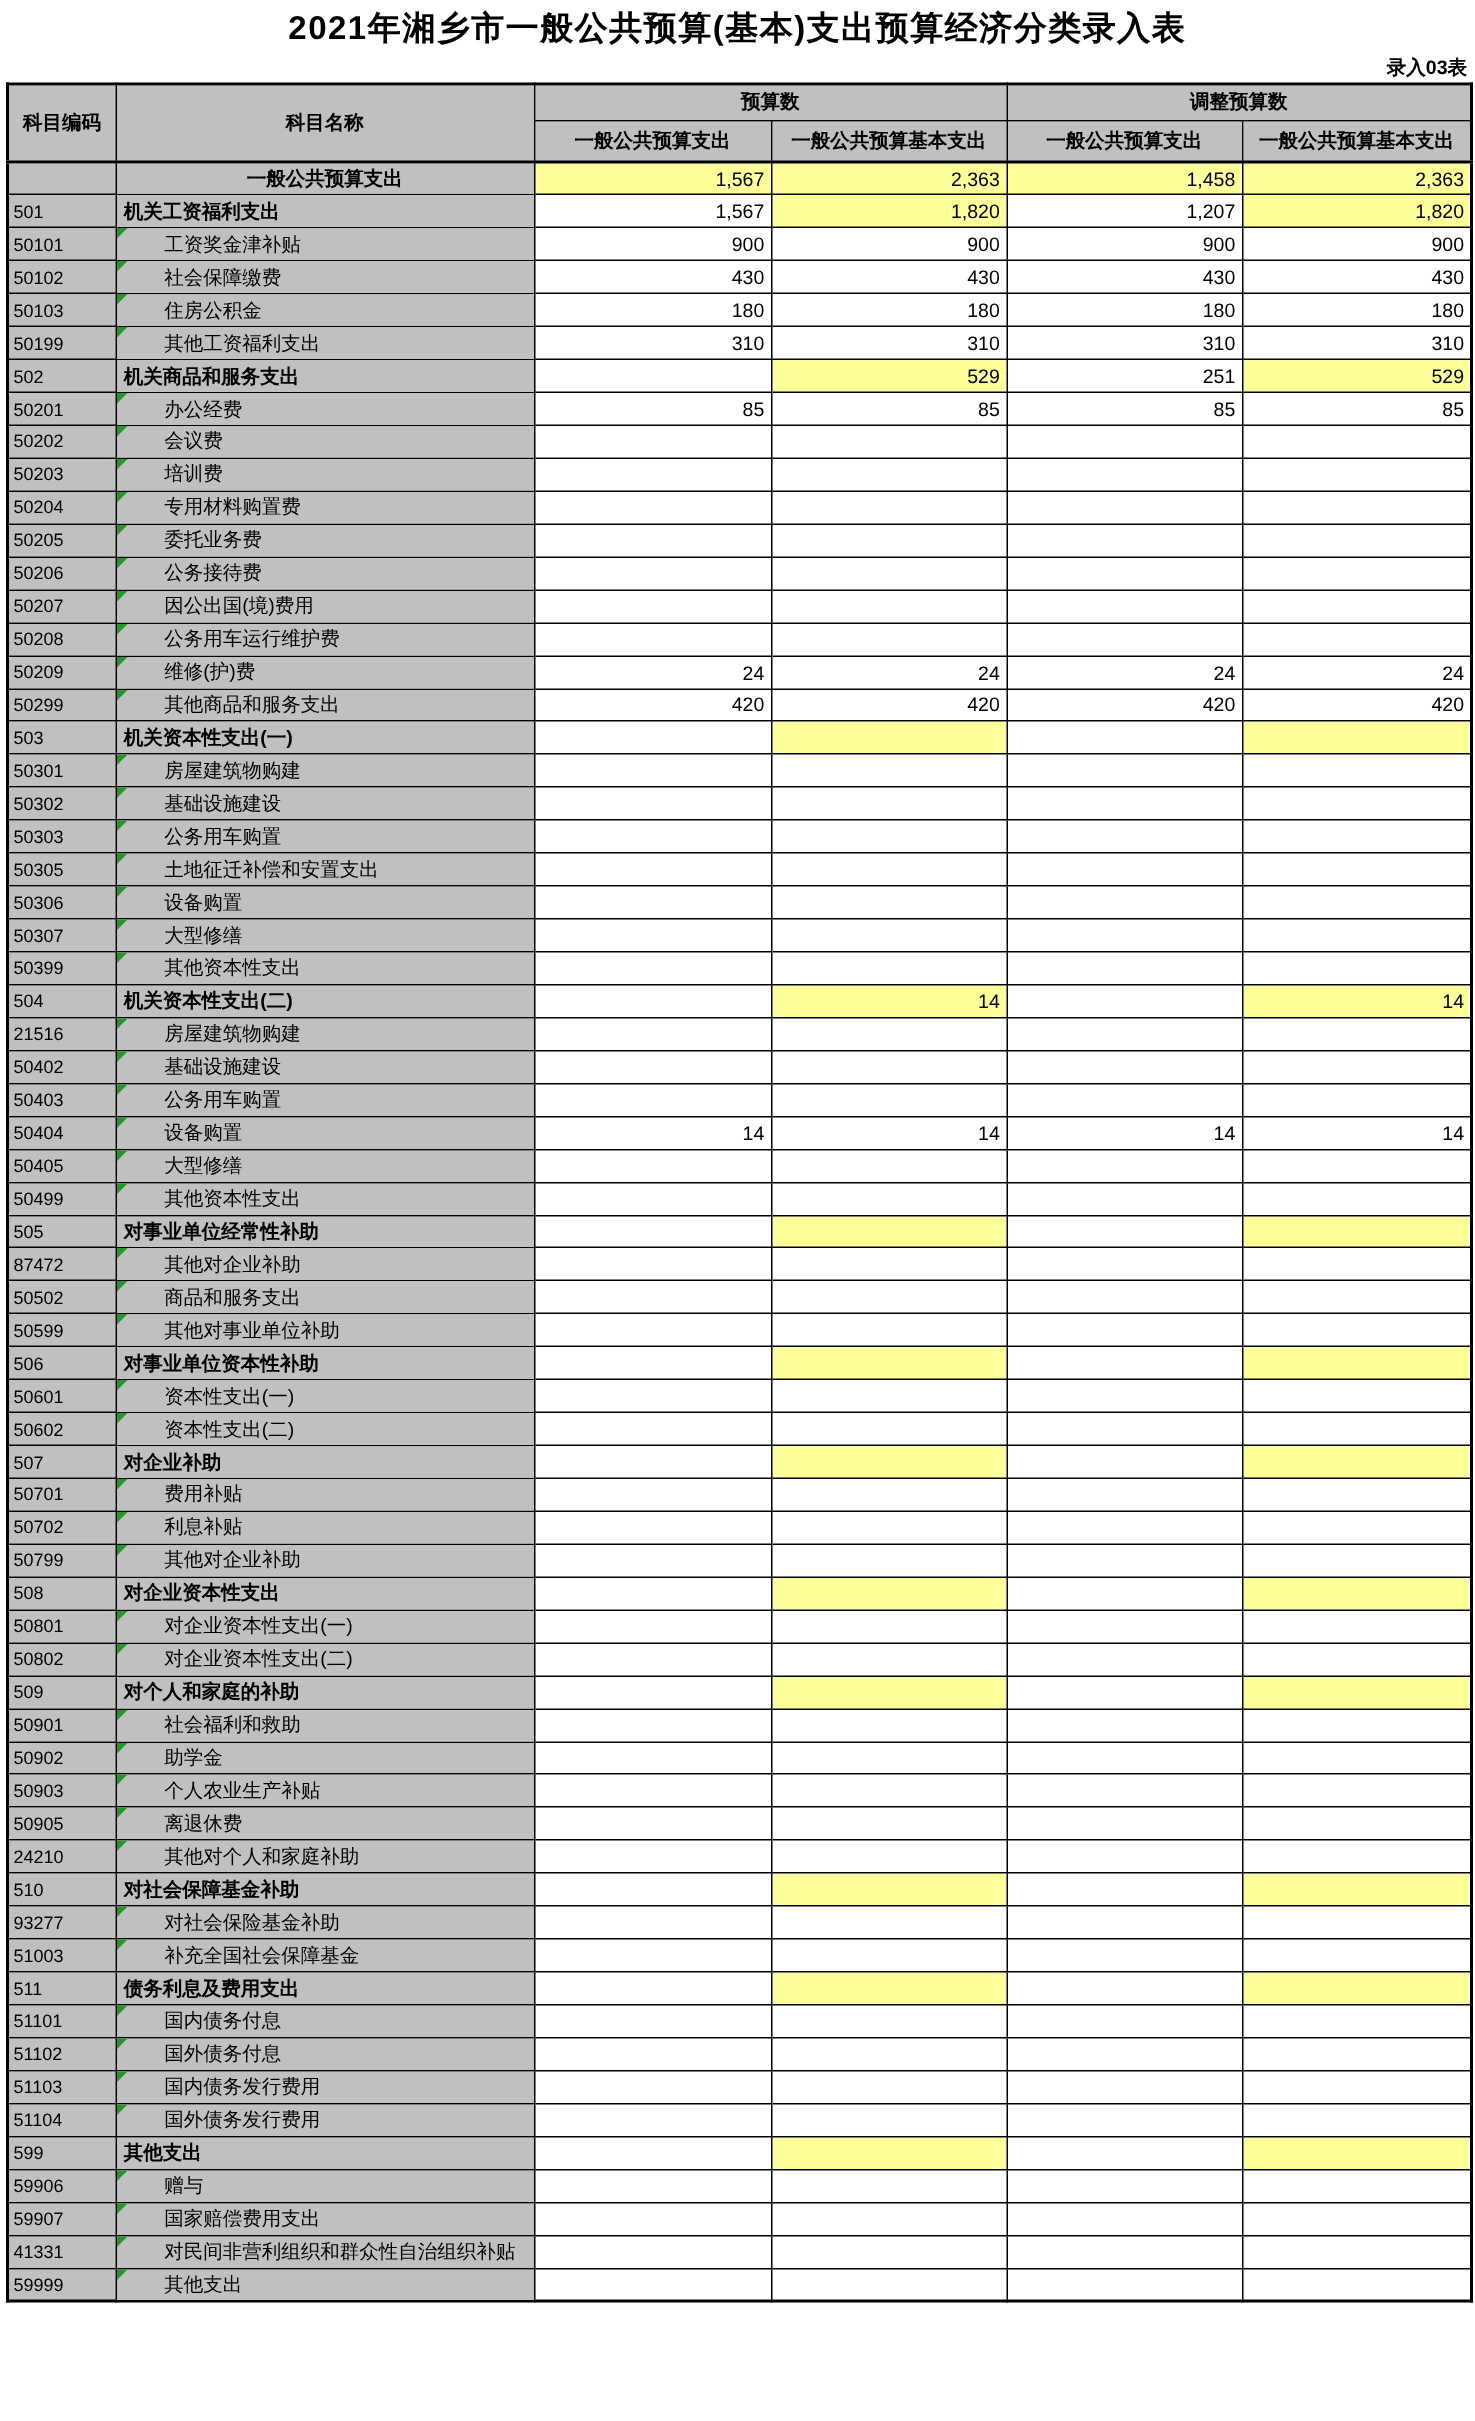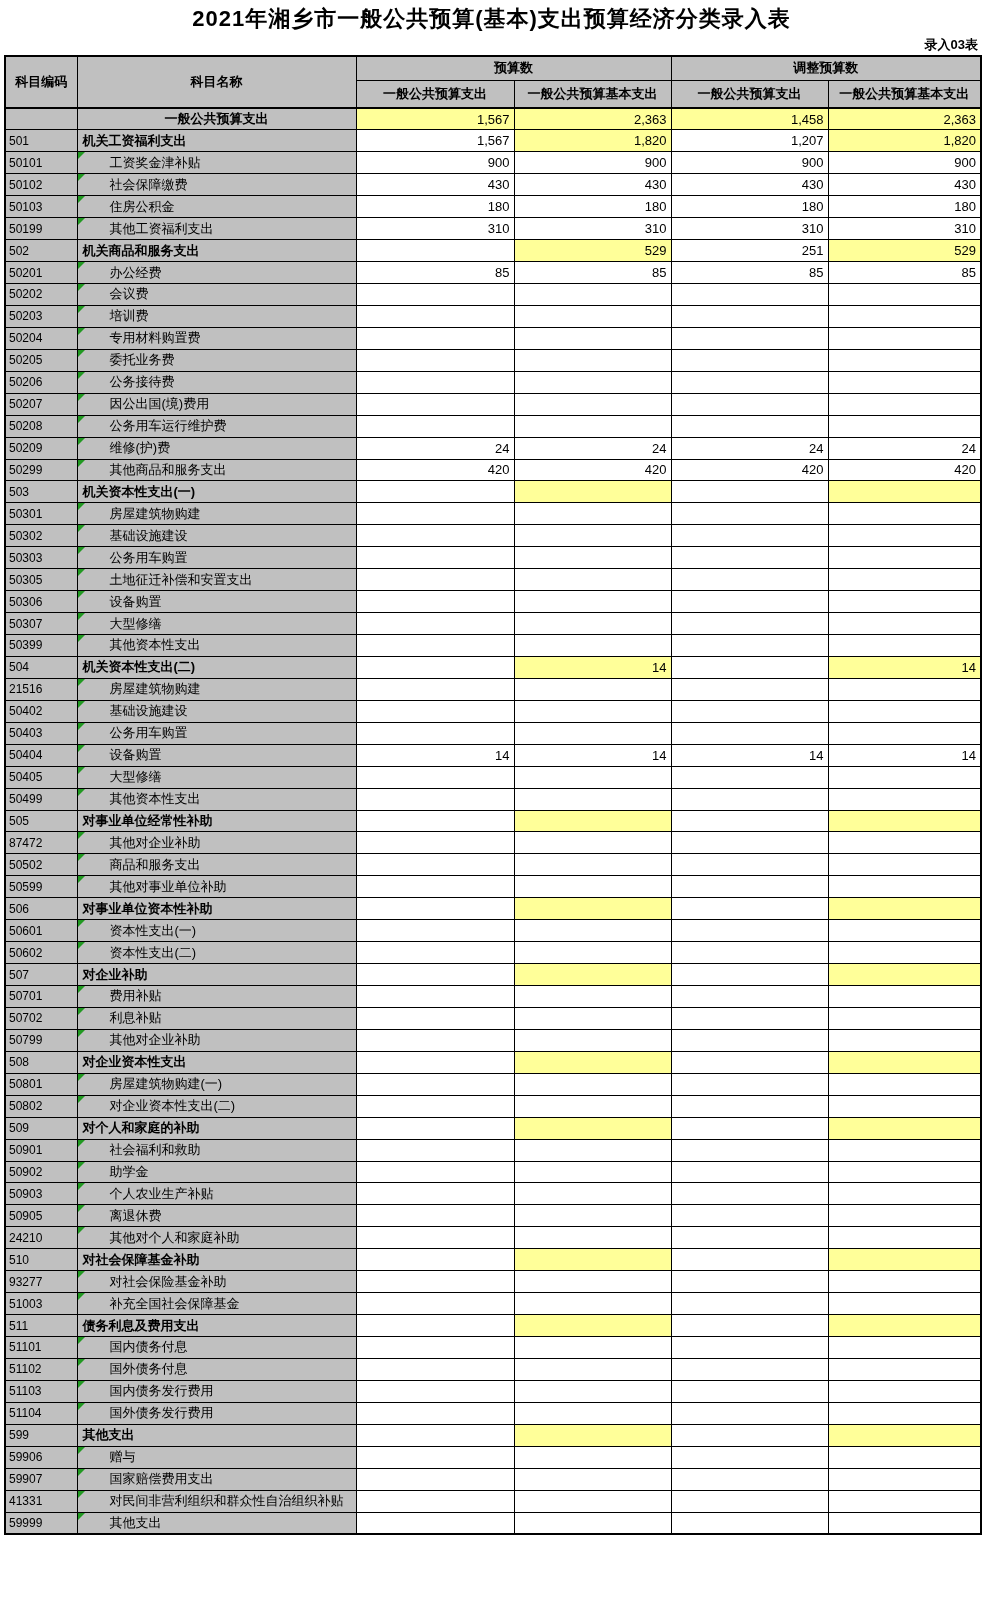--- a/index.html
+++ b/index.html
@@ -436,21 +436,21 @@
       <tr class="r-parent">
         <td class="c-code">508</td>
         <td class="c-name"><span>对企业资本性支出</span></td>
         <td class="c-val"></td>
         <td class="c-val hl"></td>
         <td class="c-val"></td>
         <td class="c-val hl"></td>
       </tr>
       <tr class="r-child">
         <td class="c-code">50801</td>
-        <td class="c-name"><span class="marker"></span><span>房屋建筑物购建(一)</span></td>
+        <td class="c-name"><span class="marker"></span><span>对企业资本性支出(一)</span></td>
         <td class="c-val"></td>
         <td class="c-val"></td>
         <td class="c-val"></td>
         <td class="c-val"></td>
       </tr>
       <tr class="r-child">
         <td class="c-code">50802</td>
         <td class="c-name"><span class="marker"></span><span>对企业资本性支出(二)</span></td>
         <td class="c-val"></td>
         <td class="c-val"></td>

